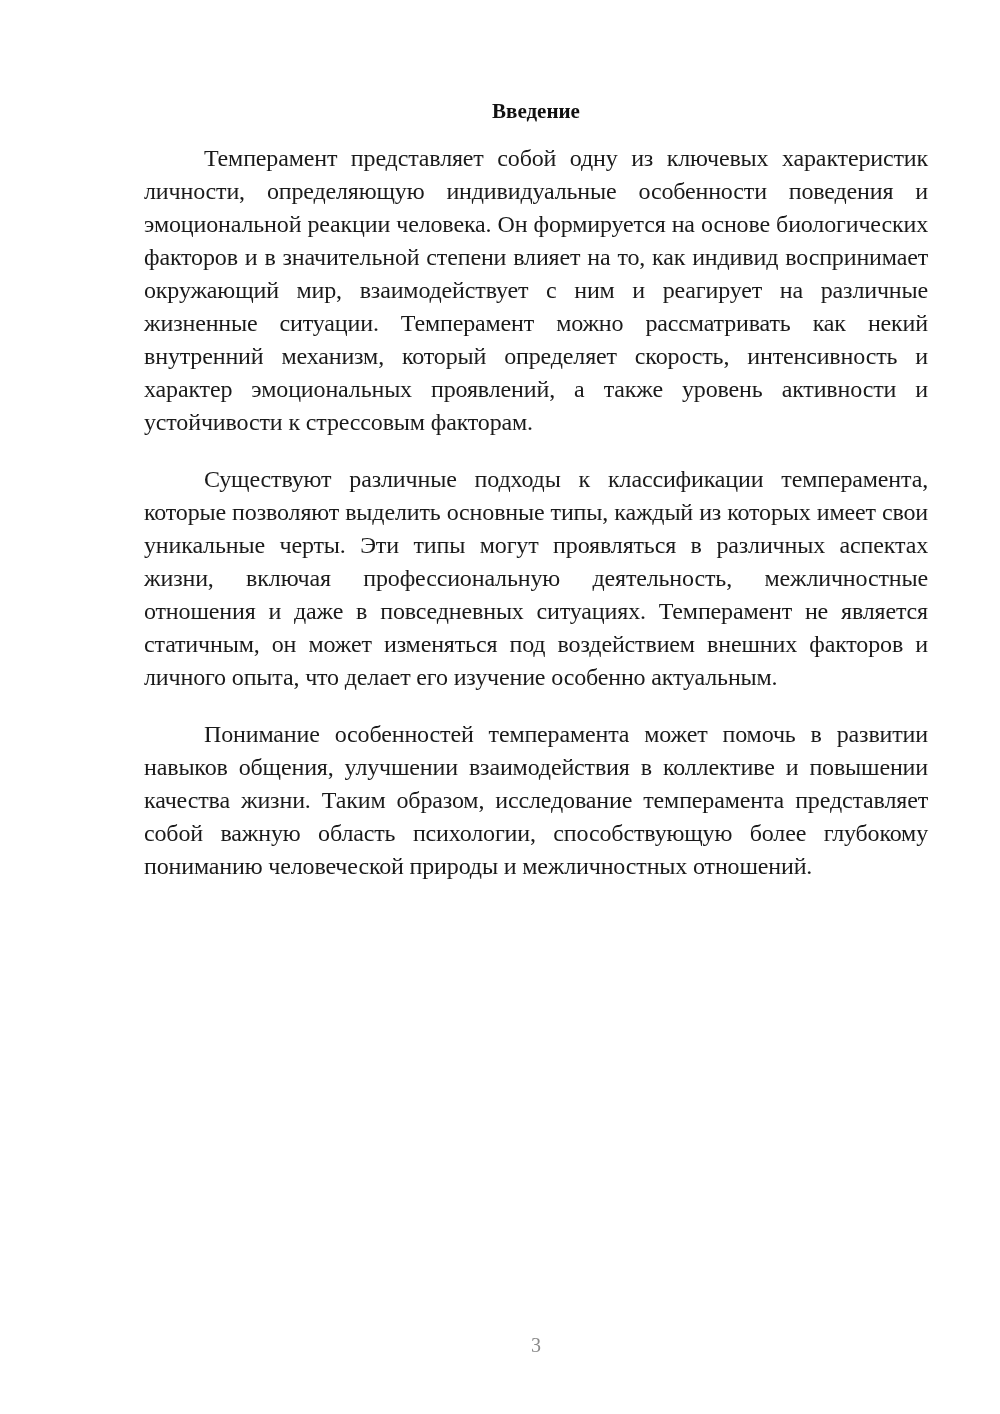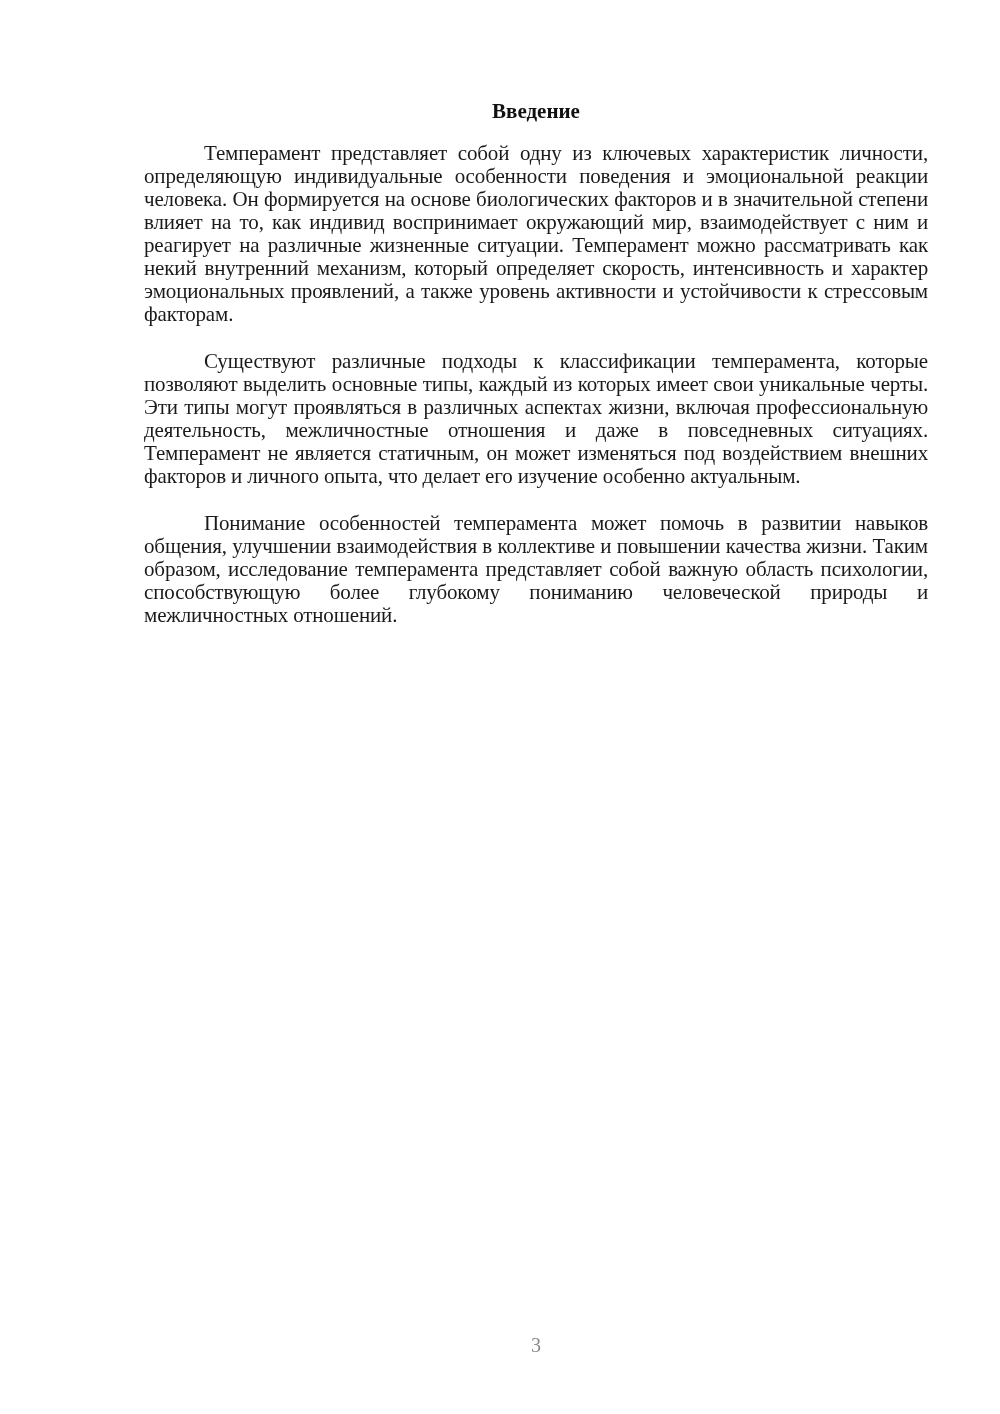--- a/index.html
+++ b/index.html
@@ -34,22 +34,22 @@
       color: #111;
     }
     .body-text {
       position: absolute;
       left: 144px;
       top: 142px;
       width: 784px;
     }
     .para {
       margin: 0 0 24px 0;
-      font-size: 21px;
-      line-height: 23px;
+      font-size: 24px;
+      line-height: 33px;
       text-align: justify;
       text-indent: 60px;
       letter-spacing: -0.15px;
       word-spacing: 0px;
     }
     .page-number {
       position: absolute;
       top: 1334px;
       left: 0;
       width: 1072px;

